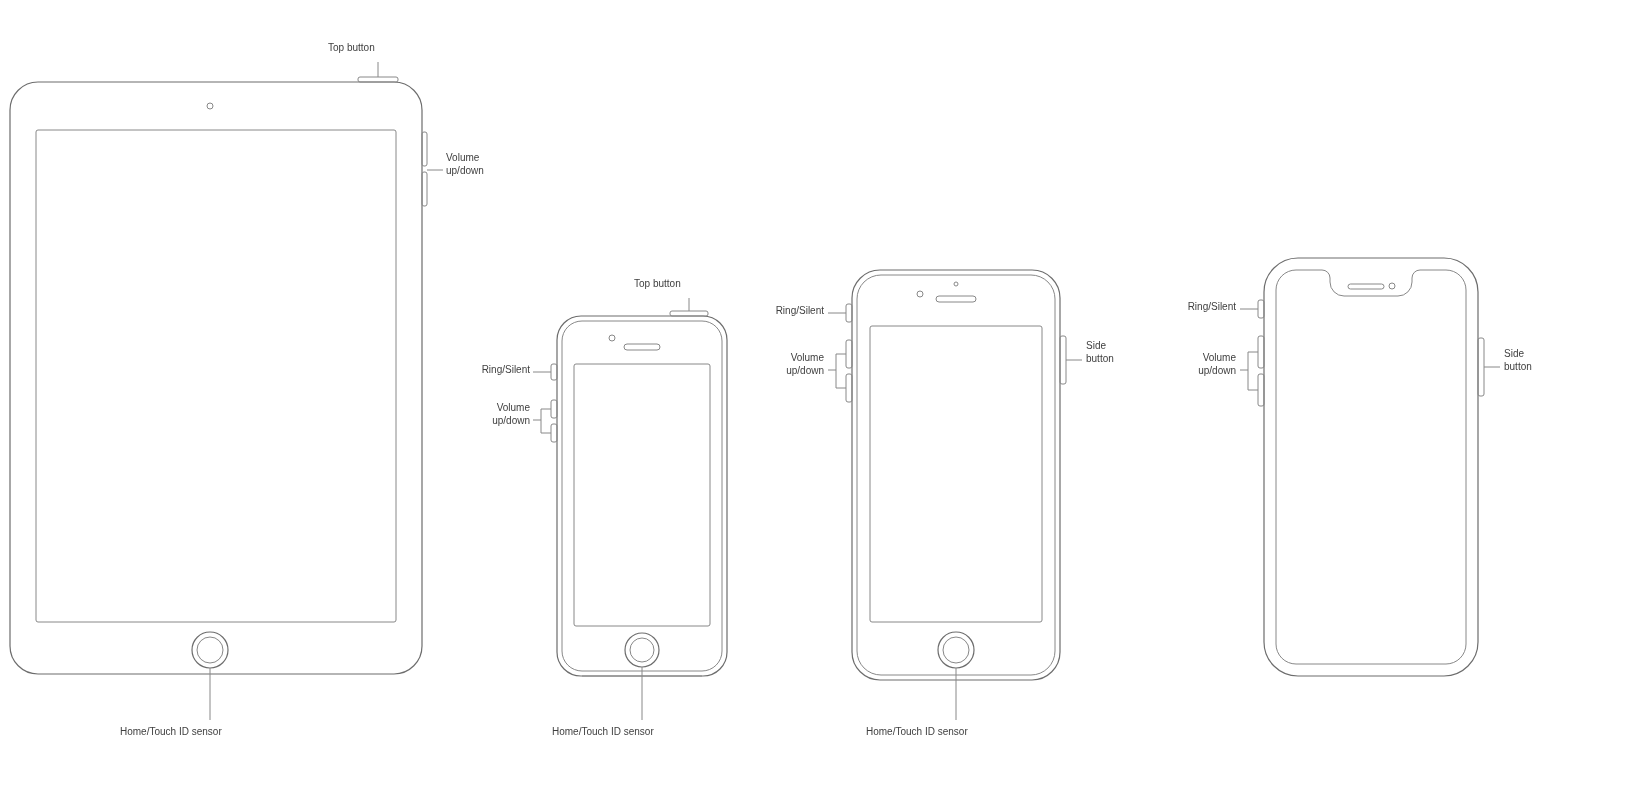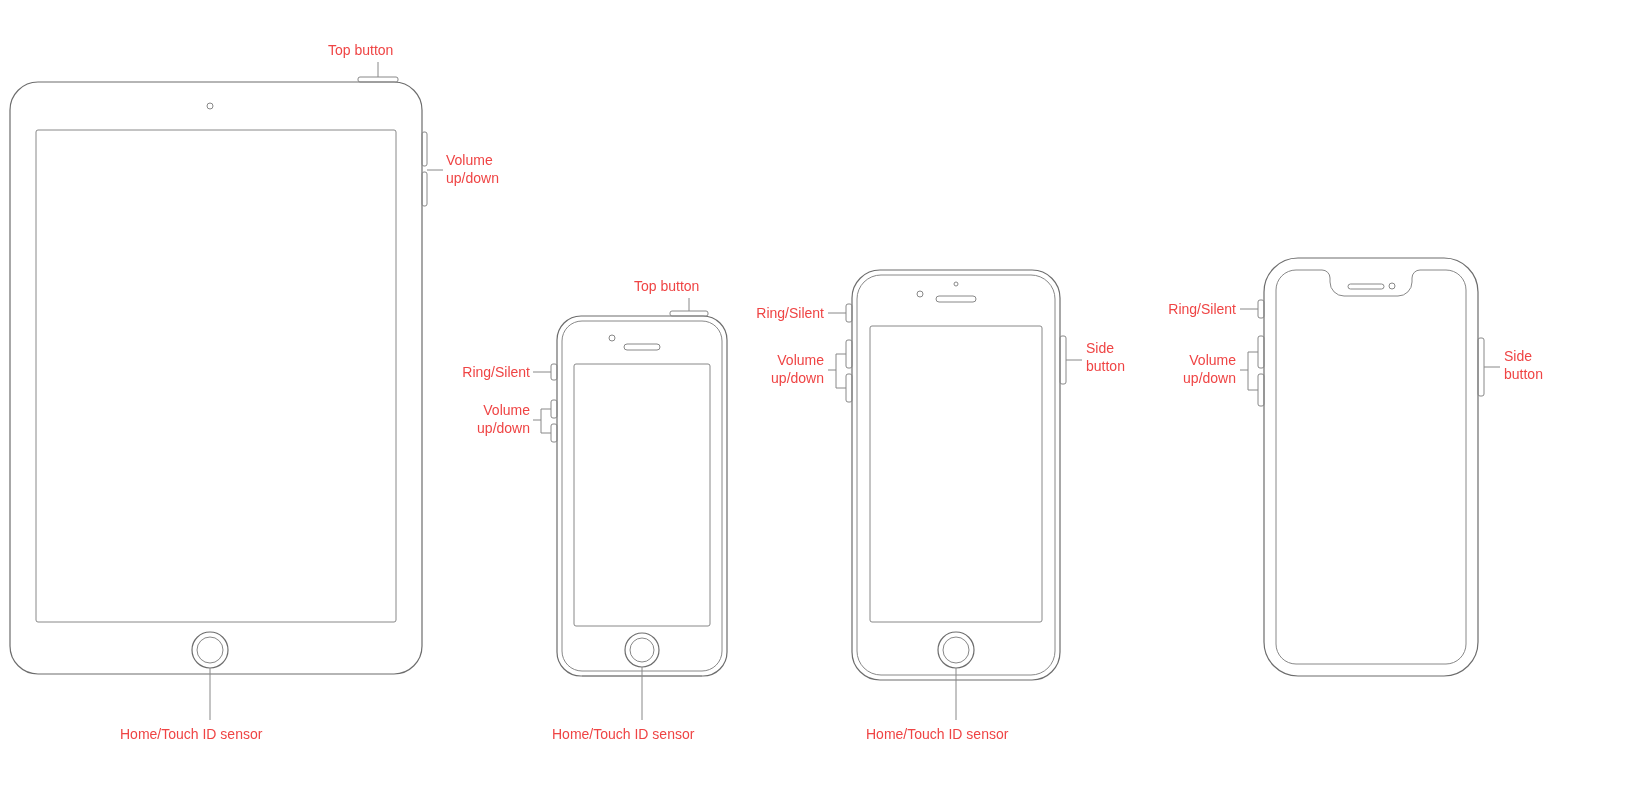--- a/index.html
+++ b/index.html
@@ -9,23 +9,23 @@
     font-family: -apple-system, BlinkMacSystemFont, "Segoe UI", Helvetica, Arial, sans-serif;
     color: #444;
   }
   .canvas {
     position: relative;
     width: 1640px;
     height: 800px;
   }
   .label {
     position: absolute;
-    font-size: 14px;
+    font-size: 10px;
     line-height: 1.25;
-    color: #ef4444;
+    color: #404040;
     white-space: pre;
   }
   svg.diagram {
     position: absolute;
     left: 0; top: 0;
     width: 1640px;
     height: 800px;
   }
   svg .outline { fill: none; stroke: #6d6d6d; stroke-width: 1.2; }
   svg .thin    { fill: none; stroke: #888; stroke-width: 1; }

